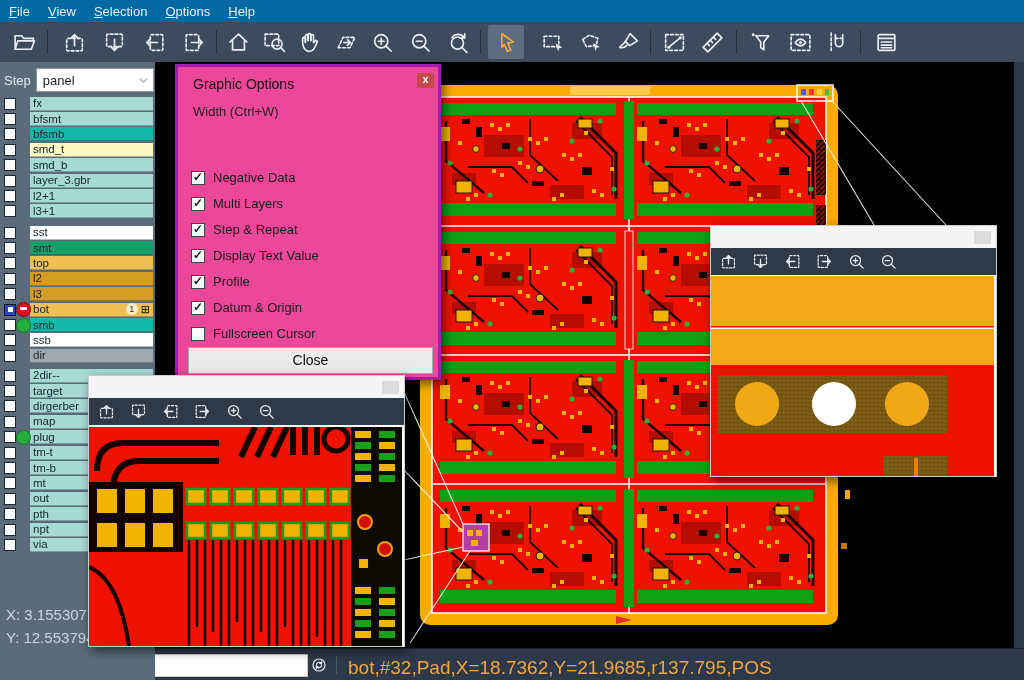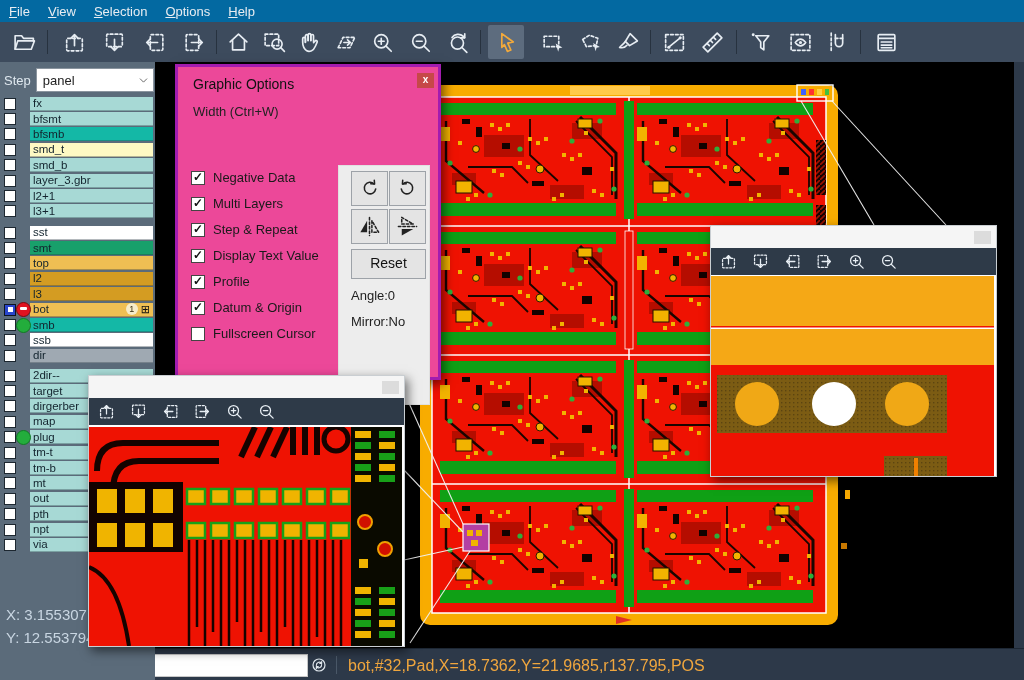--- a/index.html
+++ b/index.html
@@ -92,21 +92,21 @@
   #statusbar{left:0;top:648px;width:1024px;height:32px;background:#2d3949;border-top:1px solid #1d2734}
   .ssep{position:absolute;top:7px;width:1px;height:18px;background:#4a5868}
   #inchbox{position:absolute;left:16px;top:4px;width:49px;height:26px;background:#fff;border:1px solid #8a949e;
            display:flex;align-items:center;font-size:10px;color:#222;box-sizing:border-box}
   #inchbox span{margin-left:6px}
   #inchbox .chev{margin-left:auto;margin-right:2px;width:12px;height:12px;color:#555;border-left:1px solid #ccc;padding-left:1px}
   #cornerico{position:absolute;left:84px;top:6px;width:20px;height:20px;color:#dfe6ec}
   #statusinput{position:absolute;left:112px;top:5px;width:186px;height:21px;background:#fff;border:1px solid #c8c8c8;
                font-size:12px;padding:0 4px}
   #syncico{position:absolute;left:310px;top:7px;width:18px;height:18px;color:#dfe6ec}
-  #statusmsg{position:absolute;left:348px;top:8px;color:#f0a63e;font-size:16px;white-space:nowrap}
+  #statusmsg{position:absolute;left:348px;top:8px;color:#f0a63e;font-size:19px;white-space:nowrap}
 </style>
 </head>
 <body>
 
 <svg width="0" height="0" style="position:absolute">
   <defs>
     <symbol id="i-folder" viewBox="0 0 24 24">
         <path class="ln" d="M3 18.5V5.5h6.2L11 8h9.5v2.5"></path>
         <path class="ln" d="M5.5 10.5h16L18.5 18.5H3Z"></path>
       </symbol>
@@ -648,46 +648,22 @@
     </label>
   <label class="dchk" style="top:230px">
       <span class="dbox" data-checked="true"></span>
       <span>Datum &amp; Origin</span>
     </label>
   <label class="dchk" style="top:256px">
       <span class="dbox" data-checked="false"></span>
       <span>Fullscreen Cursor</span>
     </label>
 
-  <div id="dlg-right">
-    <span class="xbtn" style="left:12px;top:5px">
-        <svg class="ic">
-          <use href="#i-rotcw"></use>
-        </svg>
-      </span>
-    <span class="xbtn" style="left:50px;top:5px">
-        <svg class="ic">
-          <use href="#i-rotccw"></use>
-        </svg>
-      </span>
-    <span class="xbtn" style="left:12px;top:43px">
-        <svg class="ic">
-          <use href="#i-fliph"></use>
-        </svg>
-      </span>
-    <span class="xbtn" style="left:50px;top:43px">
-        <svg class="ic">
-          <use href="#i-flipv"></use>
-        </svg>
-      </span>
-    <span id="resetbtn">Reset</span>
-    <span class="dlg-stat" style="top:122px">Angle:0</span>
-    <span class="dlg-stat" style="top:148px">Mirror:No</span>
-  </div>
-
+
+  <span id="closebtn">Close</span>
 </div>
 
 <div id="magL" class="magwin">
   <div class="mtitle">
       <span class="mbtn"></span>
     </div>
   <div class="mtools">
     <span class="mic">
         <svg class="ic">
           <use href="#i-pan-up"></use>

